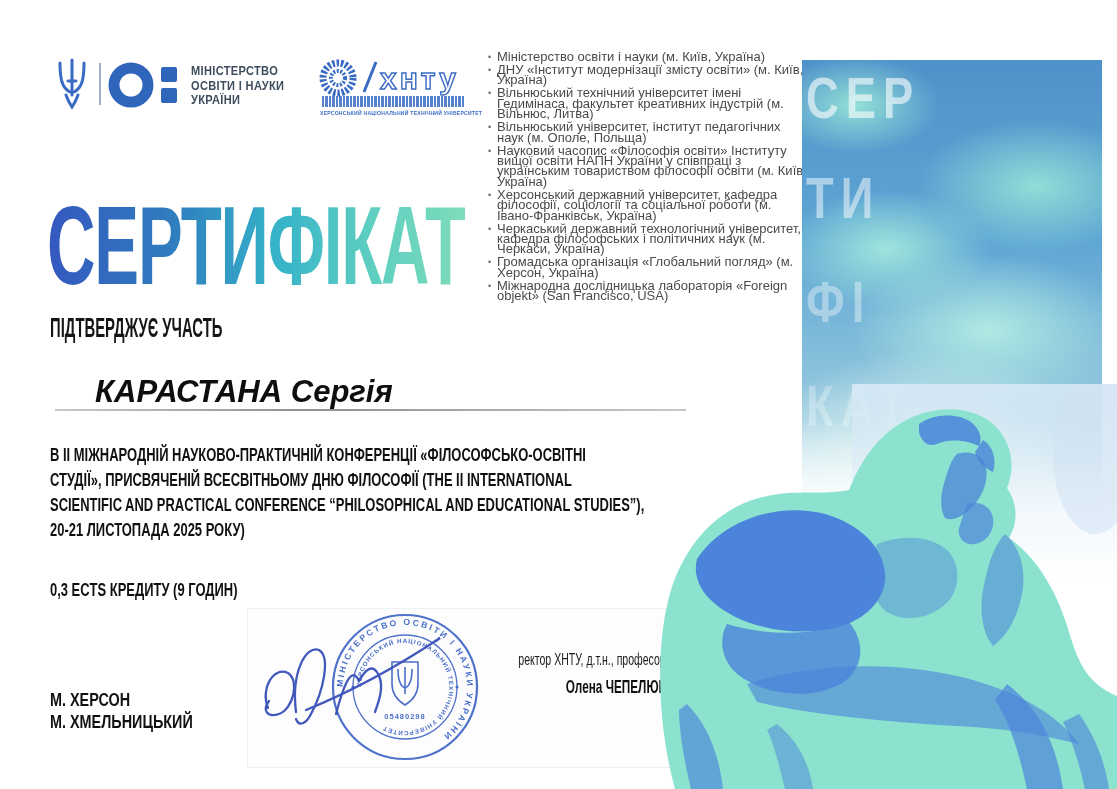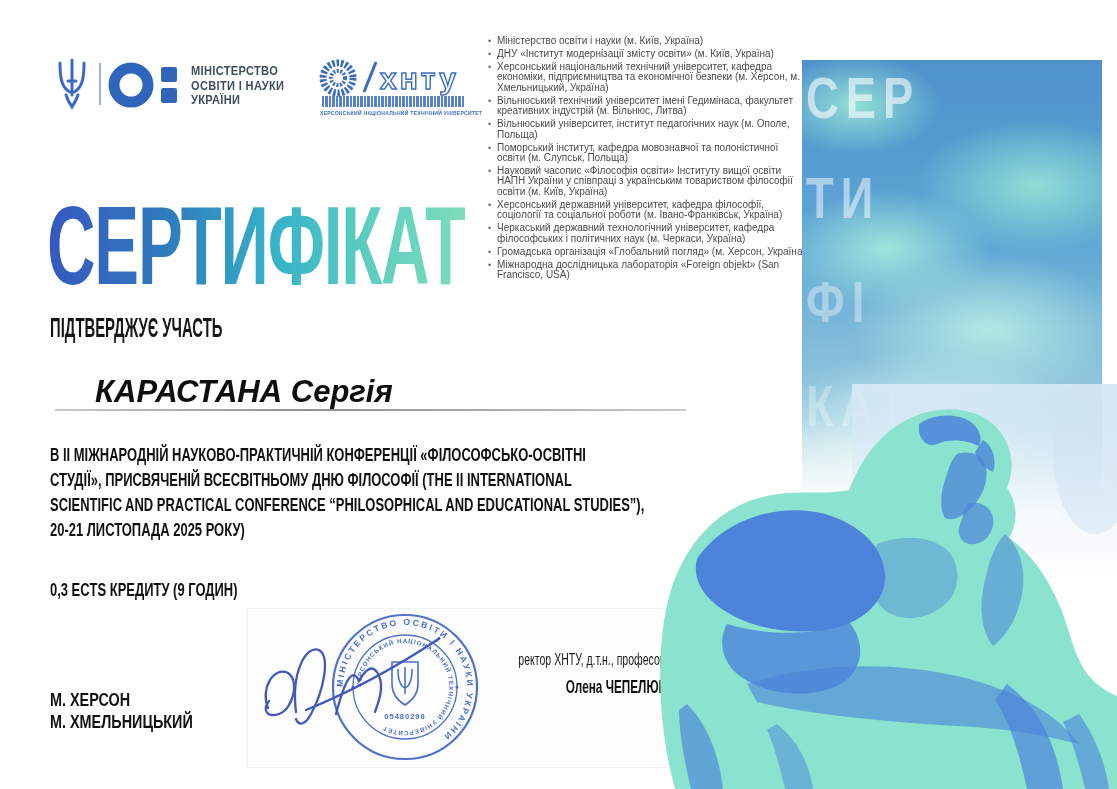--- a/index.html
+++ b/index.html
@@ -10,22 +10,22 @@
   .ministry-text{position:absolute;left:191px;top:64px;font-size:13px;font-weight:bold;
                  color:#3f4e5e;line-height:14.5px;letter-spacing:.4px;
                  transform:scaleX(.85);transform-origin:0 0;white-space:nowrap;}
   .khntu-barcode{position:absolute;left:322px;top:96px;width:143px;height:11px;
     background:repeating-linear-gradient(90deg,#3a6bc4 0 2px,transparent 2px 3px,#3a6bc4 3px 6px,transparent 6px 7px);
     opacity:.85;}
   .khntu-subtext{position:absolute;left:320px;top:110px;font-size:5.5px;font-weight:bold;color:#3a6bc4;
     letter-spacing:.3px;white-space:nowrap;transform:scaleX(.92);transform-origin:0 0;}
 
   
-  .organizers{position:absolute;left:486px;top:36px;width:322px;margin:0;padding:0;list-style:none;
-     font-size:10px;line-height:10.4px;color:#4a4a4a;}
+  .organizers{position:absolute;left:486px;top:52px;width:322px;margin:0;padding:0;list-style:none;
+     font-size:13px;line-height:10.4px;color:#4a4a4a;}
   .organizers li{position:relative;padding-left:11px;margin-bottom:2.6px;}
   .organizers li::before{content:"•";position:absolute;left:2px;top:0;color:#5b6b7b;font-size:9px;}
 
   
   .big-title{position:absolute;left:47px;top:196px;font-size:112px;font-weight:bold;line-height:100px;
      letter-spacing:-2px;white-space:nowrap;transform:scaleX(.60);transform-origin:0 0;
      background:linear-gradient(90deg,#3558c0 0%,#2f7dbe 30%,#36b3c9 55%,#5ecfc0 78%,#7edcba 100%);
      -webkit-background-clip:text;background-clip:text;color:transparent;}
   .subtitle{position:absolute;left:50px;top:313px;font-size:27px;font-weight:bold;color:#161616;
      white-space:nowrap;transform:scaleX(.55);transform-origin:0 0;}
@@ -110,24 +110,22 @@
     <circle cx="20" cy="20" r="7" fill="none" stroke="#3a6bc4" stroke-width="4" stroke-dasharray="2 1.5"></circle>
     <path d="M46,34 L58,4" stroke="#3a6bc4" stroke-width="3"></path>
     <text x="62" y="31" font-size="30" font-weight="bold" font-family="Liberation Sans, sans-serif" fill="#ffffff" stroke="#3a6bc4" stroke-width="1.4" letter-spacing="3">хнту</text>
   </svg>
   <div class="khntu-barcode"></div>
   <div class="khntu-subtext">ХЕРСОНСЬКИЙ НАЦІОНАЛЬНИЙ ТЕХНІЧНИЙ УНІВЕРСИТЕТ</div>
 
   <ul class="organizers">
     <li>Міністерство освіти і науки (м. Київ, Україна)</li>
     <li>ДНУ «Інститут модернізації змісту освіти» (м. Київ, Україна)</li>
-    <li>Херсонський національний технічний університет, кафедра економіки, підприємництва та економічної безпеки (м. Херсон, м. Хмельницький, Україна)</li>
     <li>Вільнюський технічний університет імені Гедимінаса, факультет креативних індустрій (м. Вільнюс, Литва)</li>
     <li>Вільнюський університет, інститут педагогічних наук (м. Ополе, Польща)</li>
-    <li>Поморський інститут, кафедра мовознавчої та полоністичної освіти (м.  Слупськ, Польща)</li>
     <li>Науковий часопис «Філософія освіти» Інституту вищої освіти НАПН України у співпраці з українським товариством філософії освіти (м. Київ, Україна)</li>
     <li>Херсонський державний університет, кафедра філософії, соціології та соціальної роботи (м. Івано-Франківськ, Україна)</li>
     <li>Черкаський державний технологічний університет, кафедра філософських і політичних наук (м. Черкаси, Україна)</li>
     <li>Громадська організація «Глобальний погляд» (м. Херсон, Україна)</li>
     <li>Міжнародна дослідницька лабораторія «Foreign objekt» (San Francisco, USA)</li>
   </ul>
 
   <div class="big-title">СЕРТИФІКАТ</div>
   <div class="subtitle">ПІДТВЕРДЖУЄ УЧАСТЬ</div>
 

